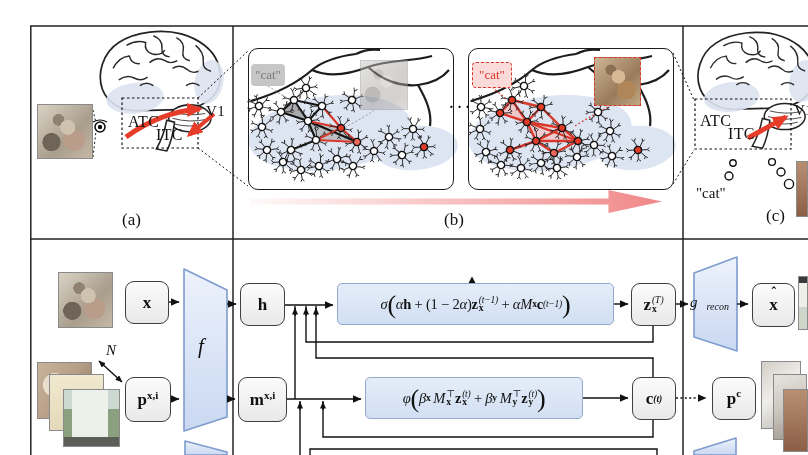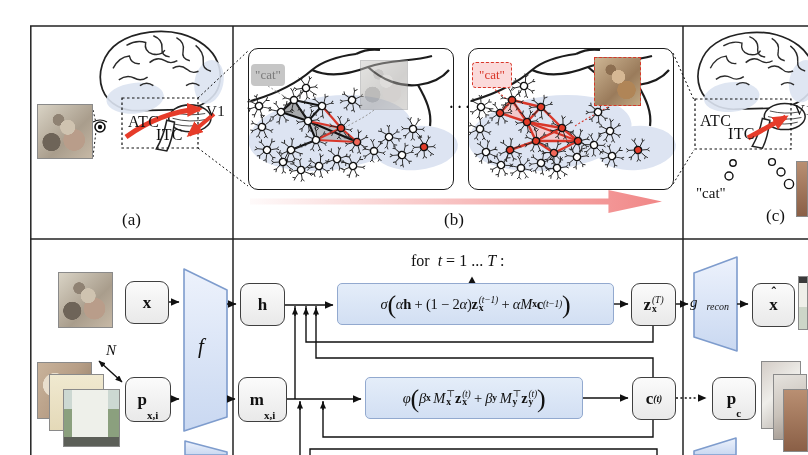--- a/index.html
+++ b/index.html
@@ -5,21 +5,21 @@
   html,body{margin:0;padding:0;background:#fff;}
   .fig{position:relative;width:808px;height:455px;background:#fff;overflow:hidden;
        font-family:"Liberation Serif","DejaVu Serif",serif;color:#111;}
   .fig svg{position:absolute;left:0;top:0;}
   .abs{position:absolute;box-sizing:border-box;}
   .txt{position:absolute;white-space:pre;}
   
   .nbox{position:absolute;box-sizing:border-box;border:1.7px solid #3f3f3f;border-radius:9px;
         background:linear-gradient(#fbfbfb,#e9e9e9);display:flex;align-items:center;justify-content:center;
         font-weight:bold;font-size:17px;z-index:5;}
-  .bsub{font-size:11px;font-weight:bold;align-self:flex-end;margin-bottom:0;}
+  .bsub{font-size:11px;font-weight:bold;align-self:flex-end;margin-bottom:20px;}
   .ss{display:inline-flex;flex-direction:column;align-items:flex-start;line-height:.85;
       font-size:9.5px;margin-left:1px;vertical-align:-0.5em;font-weight:normal;}
   .ss .s-sup{font-style:italic;}
   .ss .s-sub{font-weight:bold;}
   .supo{font-size:9.5px;font-style:italic;vertical-align:7px;}
   .subo{font-size:9.5px;font-weight:bold;vertical-align:-4px;}
   
   .fbox{position:absolute;box-sizing:border-box;border:1.4px solid #92a9cf;border-radius:5px;
         background:linear-gradient(#e4edf9,#d2dff3);display:flex;align-items:center;justify-content:center;
         font-size:14.5px;white-space:pre;letter-spacing:-0.2px;z-index:5;}
@@ -402,21 +402,20 @@
     <span class="hatwrap"><span class="hat">ˆ</span><span class="bf">x</span></span>
   </div>
   <div class="nbox" style="left:712px;top:377px;width:44px;height:43px;">
     <span class="bf">p</span>
       <span class="bsub">c</span>
   </div>
 
   <span class="txt it" style="left:198px;top:334px;font-size:21px;z-index:6;">f</span>
   <span class="txt grecon" style="left:690px;top:294px;"><i>g</i><span class="rsub"><i>recon</i></span></span>
 
-  <span class="txt" style="left:411px;top:252px;font-size:16px;"><span>for  </span><span class="it">t</span><span> = 1 ... </span><span class="it">T</span><span> :</span></span>
 
   <div class="fbox" style="left:337px;top:283px;width:277px;height:42px;">
     <span class="it">σ</span><span class="bp">(</span><span class="it">α</span><span class="bf">h</span><span> + (1 − 2</span><span class="it">α</span><span>)</span><span class="bf">z</span><span class="ss"><span class="s-sup">(t−1)</span><span class="s-sub">x</span></span><span> + </span><span class="it">α</span><span class="it">M</span><span class="subo">x</span><span class="bf">c</span><span class="supo">(t−1)</span><span class="bp">)</span>
   </div>
 
   <div class="fbox" style="left:365px;top:377px;width:218px;height:42px;">
     <span class="it">φ</span><span class="bp">(</span><span class="it">β</span><span class="subo">x</span><span> </span><span class="it">M</span><span class="ss"><span class="s-sup">⊤</span><span class="s-sub">x</span></span><span class="bf">z</span><span class="ss"><span class="s-sup">(t)</span><span class="s-sub">x</span></span><span> + </span><span class="it">β</span><span class="subo">y</span><span> </span><span class="it">M</span><span class="ss"><span class="s-sup">⊤</span><span class="s-sub">y</span></span><span class="bf">z</span><span class="ss"><span class="s-sup">(t)</span><span class="s-sub">y</span></span><span class="bp">)</span>
   </div>
 
   <div class="pimg img-sliver abs" style="left:798px;top:276px;width:10px;height:54px;"></div>

